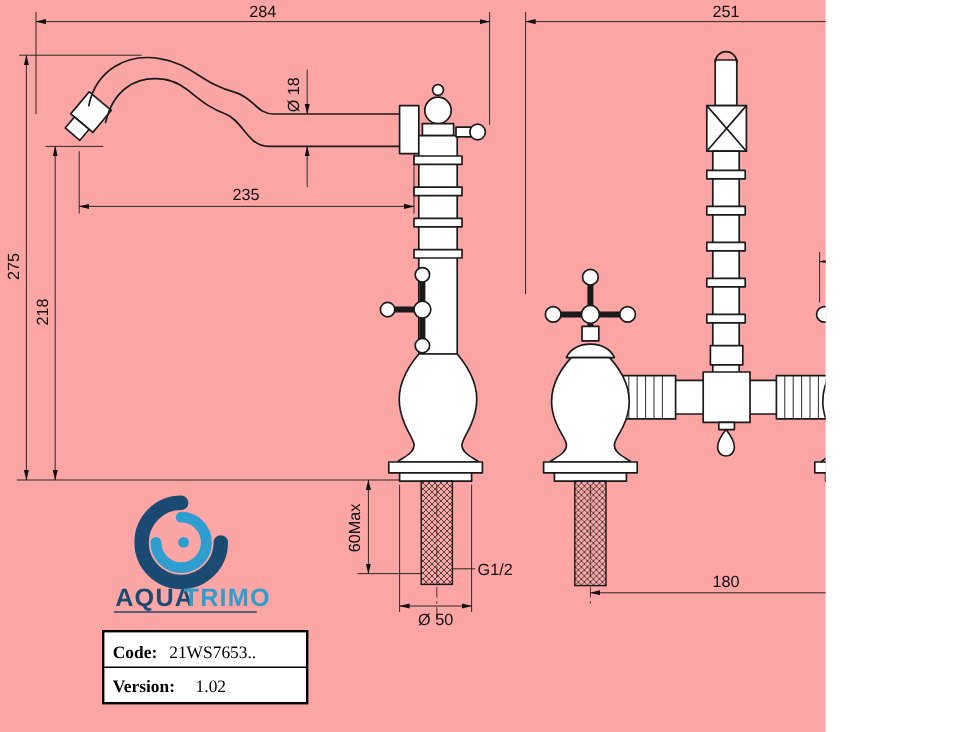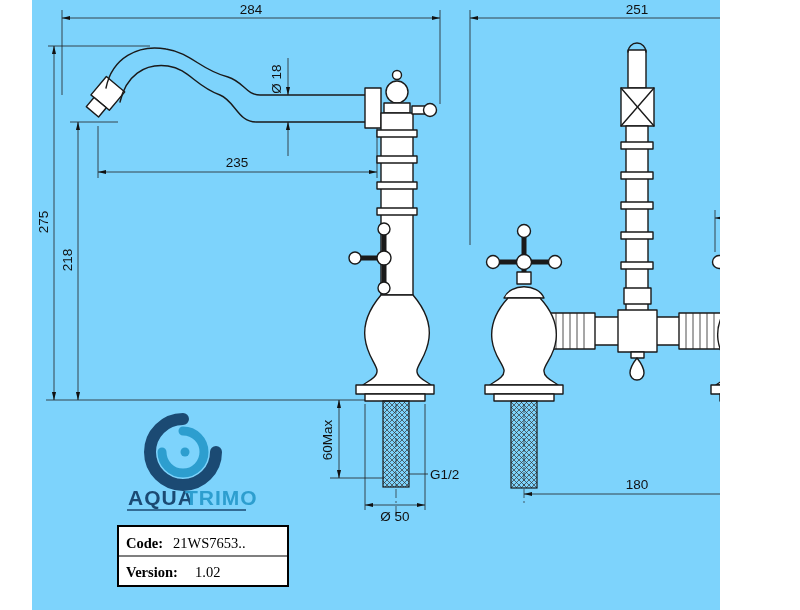--- a/index.html
+++ b/index.html
@@ -1,17 +1,17 @@
 <!DOCTYPE html>
 <html><head>
 <meta charset="utf-8">
 <style>
   html,body{margin:0;padding:0;background:#fff;}
-  .stage{position:relative;width:688px;height:610px;background:#7dd3fc;overflow:hidden;
-         font-family:"Liberation Sans",sans-serif;margin-left:32px;}
+  .stage{position:relative;width:688px;height:610px;background:#fca5a5;overflow:hidden;
+         font-family:"Liberation Sans",sans-serif;}
   svg{position:absolute;left:0;top:0;}
   .ol{fill:none;stroke:#1a1a1a;stroke-width:1.4;stroke-linejoin:round;stroke-linecap:round;}
   .of{fill:#ffffff;stroke:#1a1a1a;stroke-width:1.4;stroke-linejoin:round;}
   .thin{fill:none;stroke:#222;stroke-width:0.8;}
   .cl{fill:none;stroke:#222;stroke-width:0.7;stroke-dasharray:9 3 2 3;}
   .arm{stroke:#1a1a1a;stroke-width:5;stroke-linecap:round;}
   .dimtxt{font-family:"Liberation Sans",sans-serif;font-size:13.5px;fill:#111;}
   .brand{font-family:"Liberation Sans",sans-serif;font-size:21px;font-weight:bold;letter-spacing:1px;}
   .tb{font-family:"Liberation Serif",serif;font-size:14.5px;fill:#000;}
   .tbl{font-weight:bold;}

